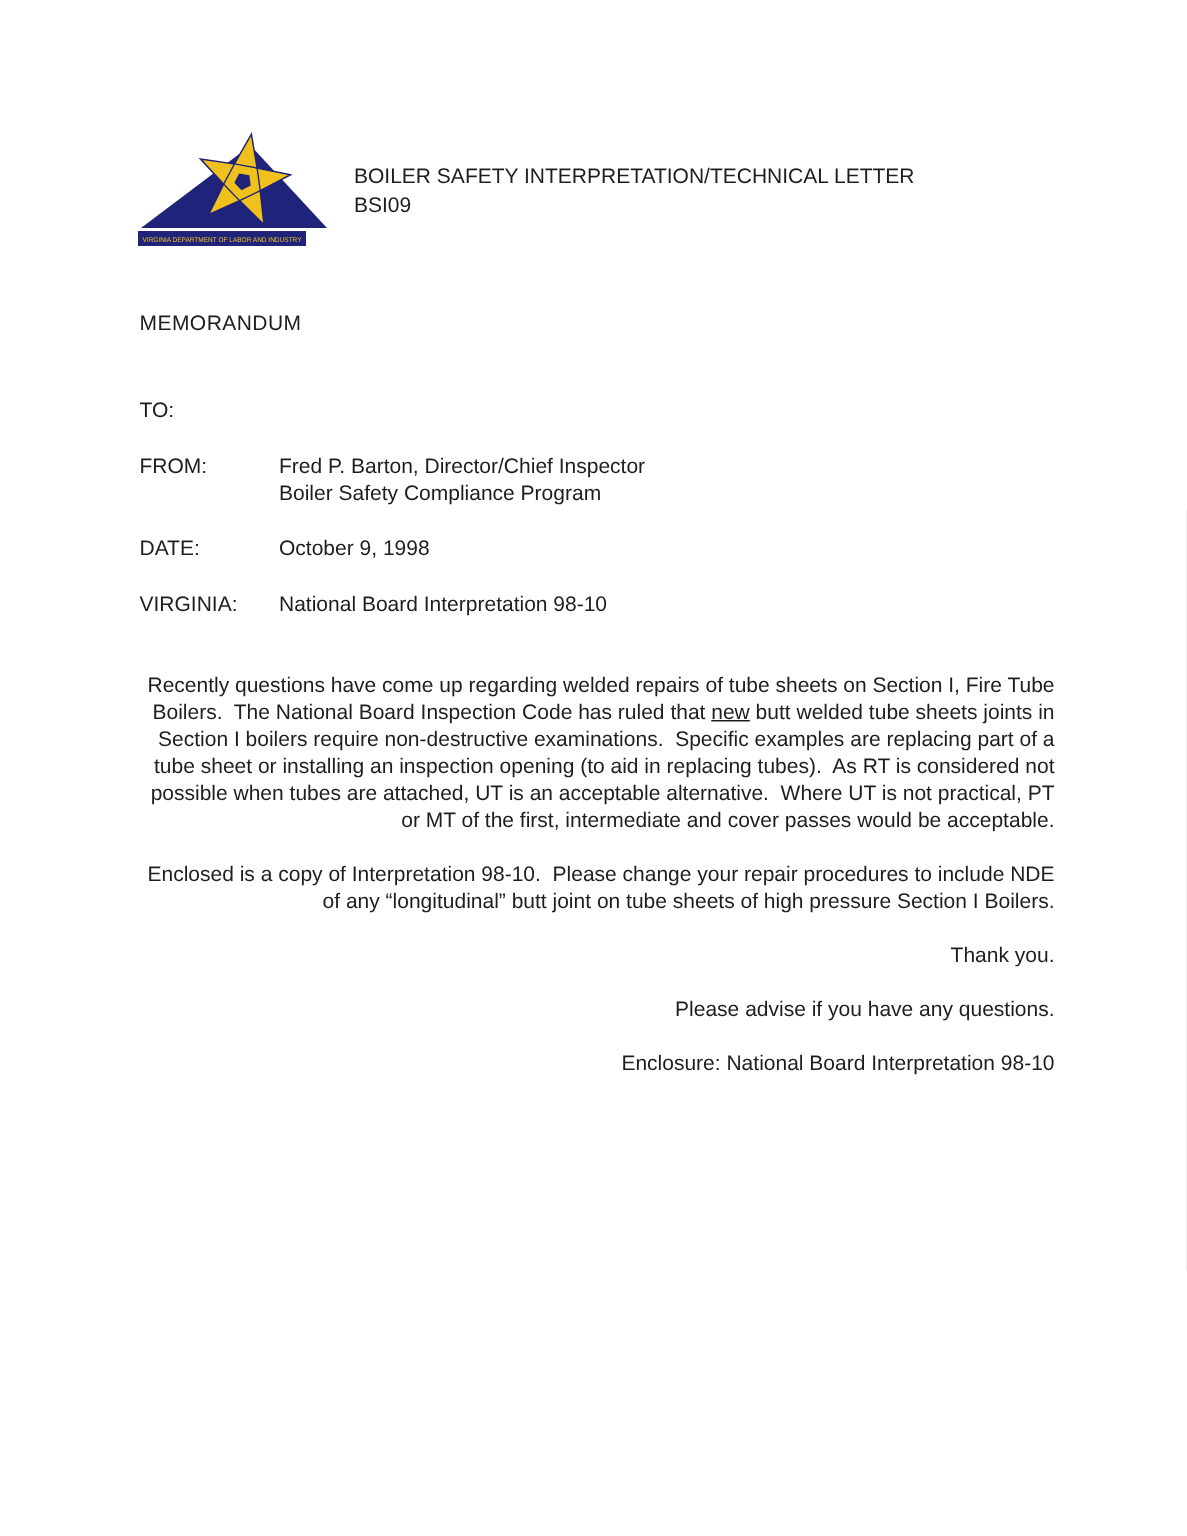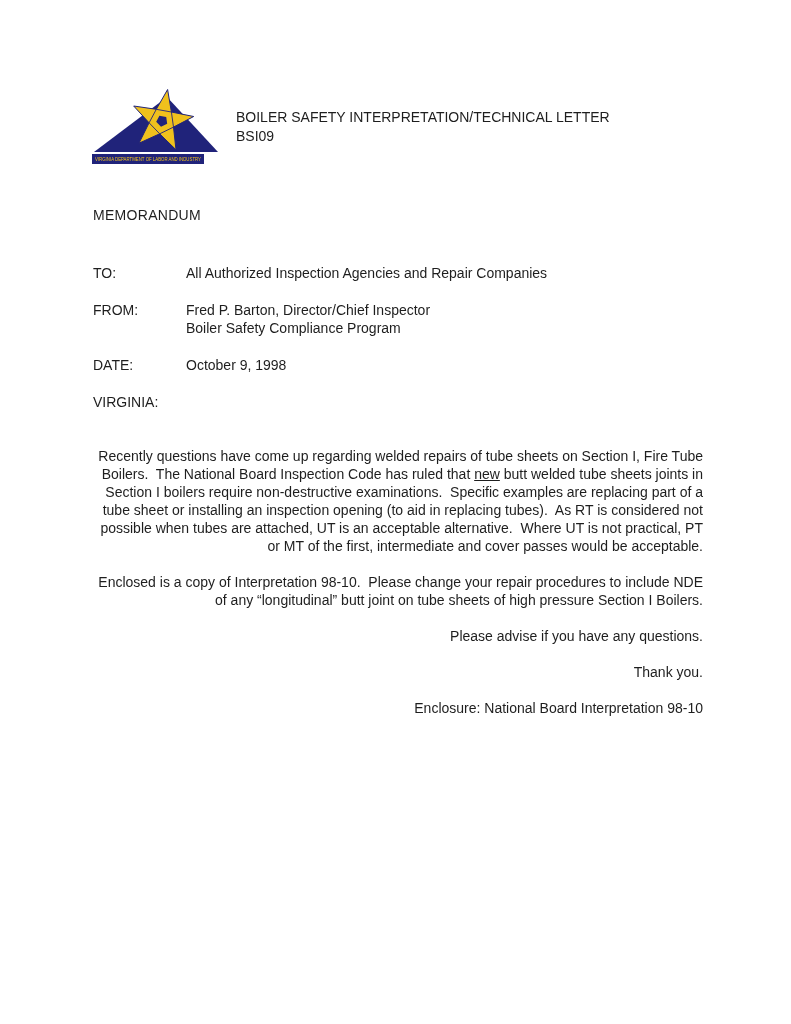--- a/index.html
+++ b/index.html
@@ -65,37 +65,37 @@
       <div>BOILER SAFETY INTERPRETATION/TECHNICAL LETTER</div>
       <div>BSI09</div>
     </div>
   </div>
 
   <div class="memo-heading">MEMORANDUM</div>
 
   <div class="fields">
     <div class="field-row">
       <div class="field-label">TO:</div>
-      <div class="field-value">All Authorized Inspection Agencies and Repair Companies</div>
     </div>
     <div class="field-row">
       <div class="field-label">FROM:</div>
       <div class="field-value">Fred P. Barton, Director/Chief Inspector
 Boiler Safety Compliance Program</div>
     </div>
     <div class="field-row">
       <div class="field-label">DATE:</div>
       <div class="field-value">October 9, 1998</div>
     </div>
     <div class="field-row">
       <div class="field-label">VIRGINIA:</div>
+      <div class="field-value">National Board Interpretation 98-10</div>
     </div>
   </div>
 
   <div class="body-block">
     <p class="para"><span>Recently questions have come up regarding welded repairs of tube sheets on Section I, Fire Tube Boilers.  The National Board Inspection Code has ruled that </span><span class="u">new</span><span> butt welded tube sheets joints in Section I boilers require non-destructive examinations.  Specific examples are replacing part of a tube sheet or installing an inspection opening (to aid in replacing tubes).  As RT is considered not possible when tubes are attached, UT is an acceptable alternative.  Where UT is not practical, PT or MT of the first, intermediate and cover passes would be acceptable.</span></p>
     <p class="para">Enclosed is a copy of Interpretation 98-10.  Please change your repair procedures to include NDE of any “longitudinal” butt joint on tube sheets of high pressure Section I Boilers.</p>
+    <p class="para">Thank you.</p>
     <p class="para">Please advise if you have any questions.</p>
-    <p class="para">Thank you.</p>
     <p class="para">Enclosure: National Board Interpretation 98-10</p>
   </div>
 
 </div>
 
 </body></html>

